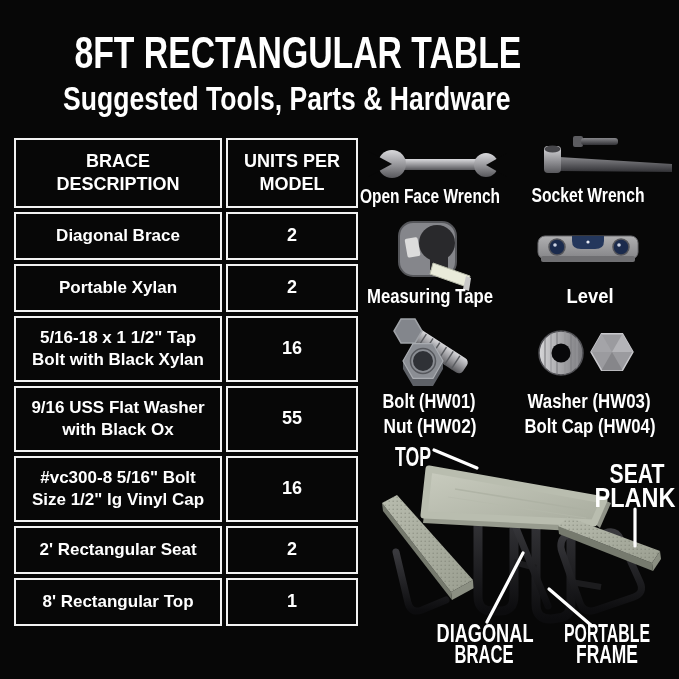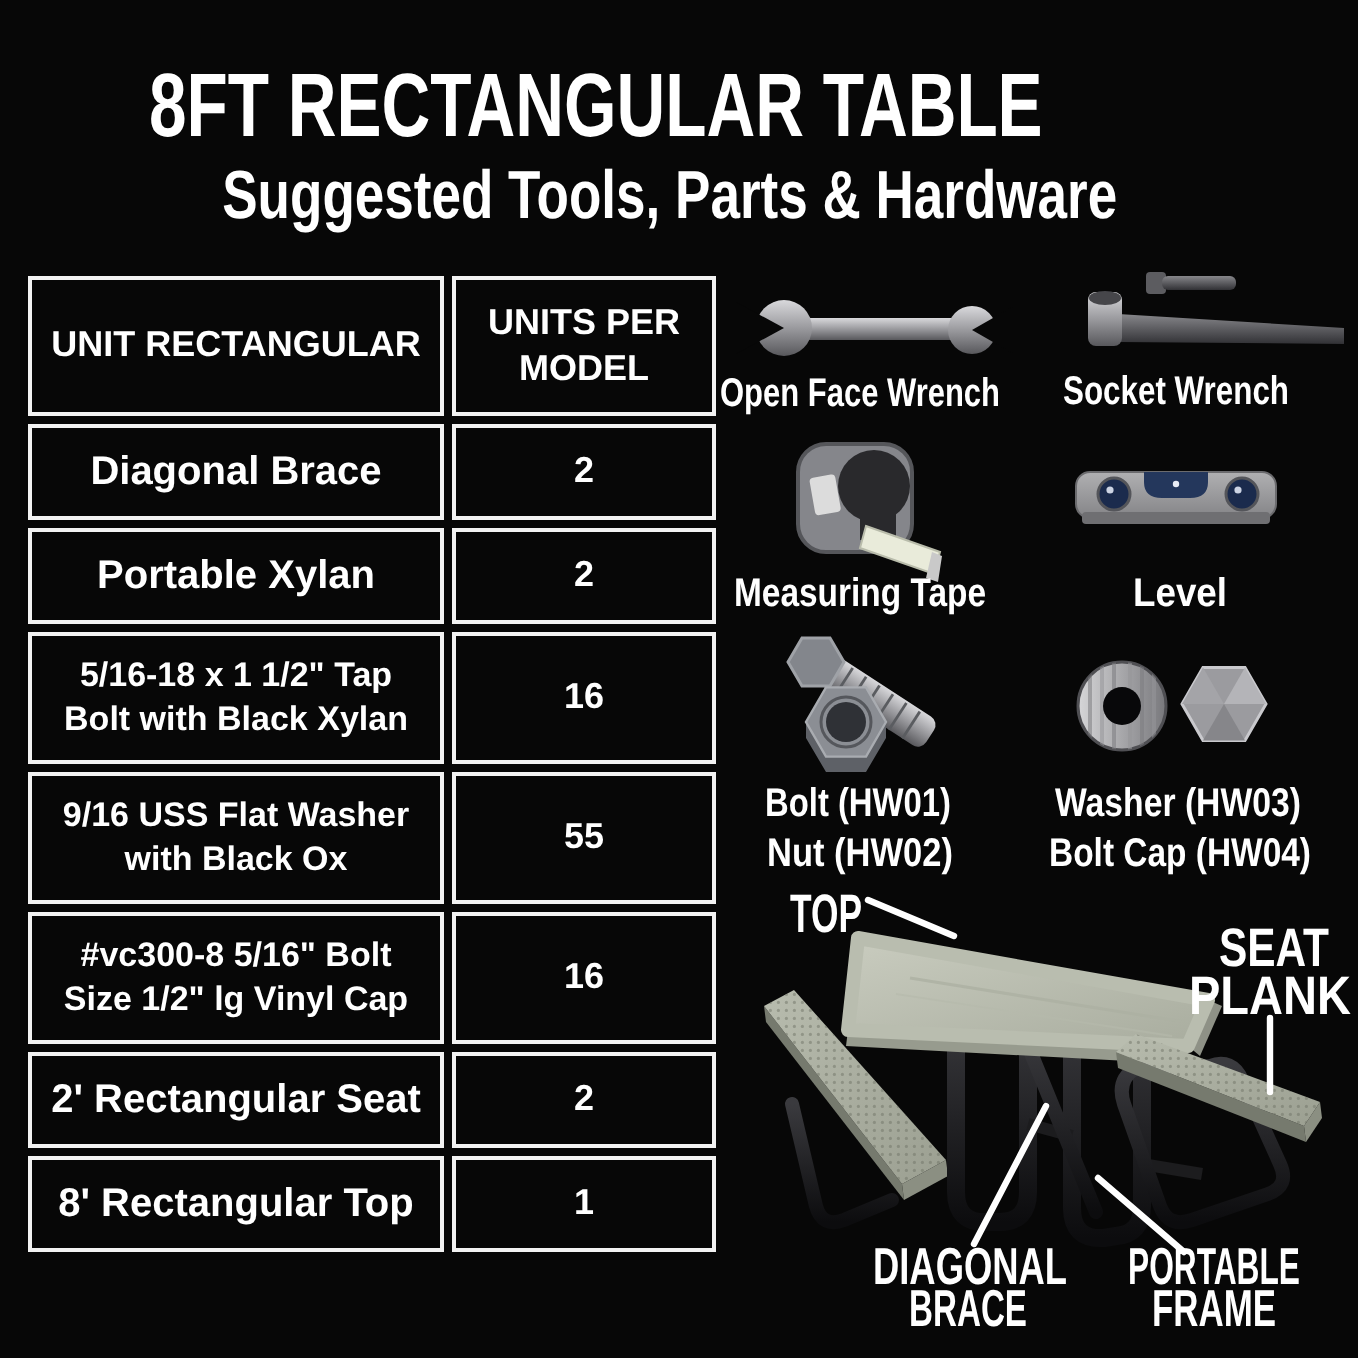--- a/index.html
+++ b/index.html
@@ -7,21 +7,21 @@
     width:679px;height:679px;overflow:hidden;position:relative;
     background:#070707;
     font-family:"Liberation Sans", sans-serif;
     color:#fff;
   }
   .canvas{position:absolute;inset:0;}
 
   
   .hdr{position:absolute;left:0;top:30px;width:679px;text-align:left;line-height:1;}
   .hdr h1{margin:0;font-size:45px;font-weight:800;letter-spacing:0;}
-  .hdr h2{margin:6px 0 0 0;font-size:34px;font-weight:800;padding-left:48px;}
+  .hdr h2{margin:6px 0 0 0;font-size:34px;font-weight:800;}
   .squeeze{display:inline-block;transform:scaleX(0.75);transform-origin:50% 50%;white-space:nowrap;}
   .squeeze2{display:inline-block;transform:scaleX(0.78);transform-origin:50% 50%;white-space:nowrap;}
 
   
   table.parts{
     position:absolute;left:10px;top:134px;
     border-collapse:separate;border-spacing:4px;
     table-layout:fixed;
   }
   table.parts th, table.parts td{
@@ -29,42 +29,42 @@
     background:transparent;
     color:#fff;
     text-align:center;vertical-align:middle;
     font-weight:700;
     padding:2px 8px;
     line-height:1.3;
   }
   table.parts th{font-size:18px;height:62px;}
   .col-desc{width:188px;}
   .col-units{width:112px;}
-  td.h-s{height:40px;font-size:20px;}
+  td.h-s{height:40px;font-size:17px;}
   td.h-d{height:58px;font-size:17px;}
   td.num{font-size:18px;}
 
   
   svg.overlay{position:absolute;left:0;top:0;pointer-events:none;}
   text.lbl{fill:#ffffff;font-family:"Liberation Sans", sans-serif;font-weight:700;}
 </style>
 </head>
 <body>
 
 <div class="canvas">
 
   <div class="hdr">
     <h1><span class="squeeze">8FT RECTANGULAR TABLE</span></h1>
     <h2><span class="squeeze2">Suggested Tools, Parts &amp; Hardware</span></h2>
   </div>
 
   <table class="parts">
     <tbody>
         <tr>
-      <th class="col-desc">UNIT RECTANGULAR</th>
+      <th class="col-desc">BRACE DESCRIPTION</th>
       <th class="col-units">UNITS PER MODEL</th>
     </tr>
     <tr>
       <td class="h-s">Diagonal Brace</td>
       <td class="h-s num">2</td>
     </tr>
     <tr>
       <td class="h-s">Portable Xylan</td>
       <td class="h-s num">2</td>
     </tr>

